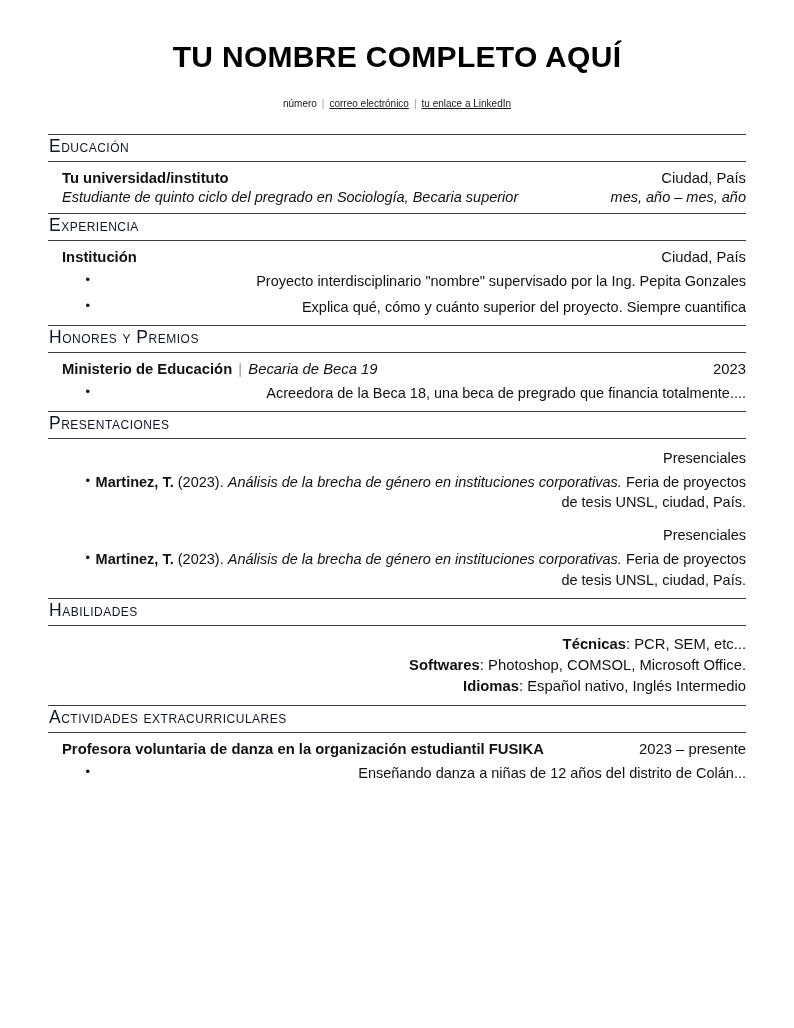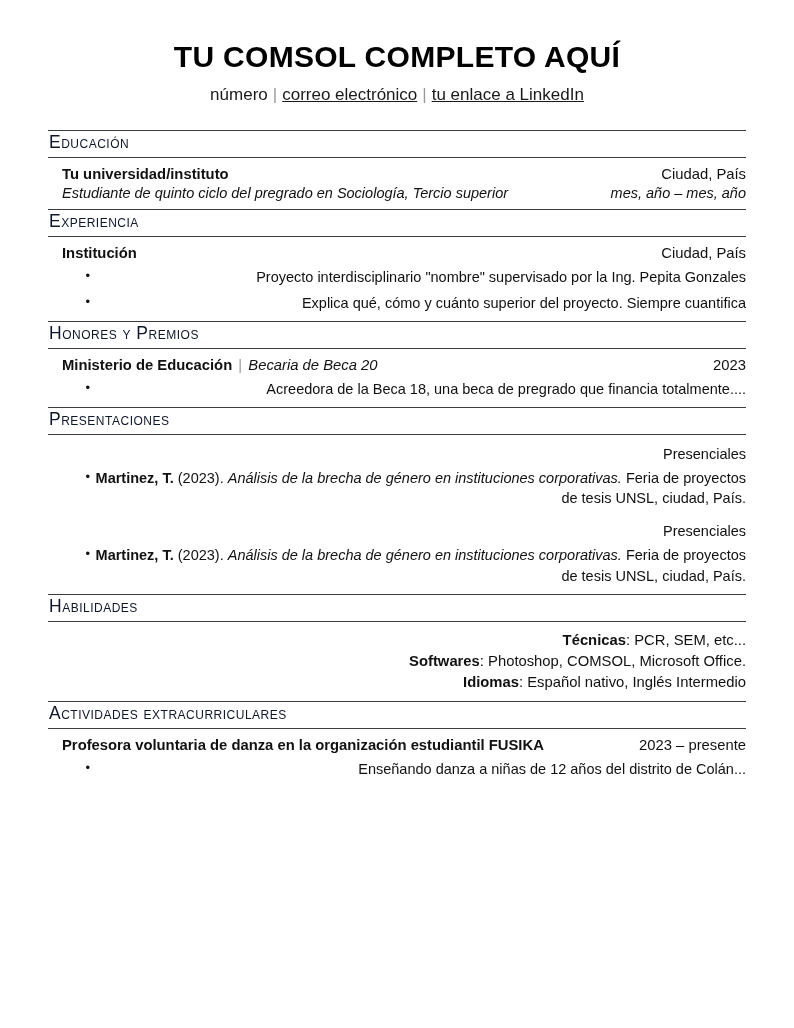--- a/index.html
+++ b/index.html
@@ -8,21 +8,21 @@
     width:794px; height:1028px; overflow:hidden;
     font-family:"Liberation Sans","DejaVu Sans",sans-serif;
     color:#111111;
   }
   .page { padding:40px 48px 0 48px; }
 
   .name {
     font-size:30px; font-weight:700; text-align:center;
     letter-spacing:0.3px; color:#000000;
   }
-  .contact { margin-top:11px; text-align:center; font-size:17px; color:#1a1a1a; }
+  .contact { margin-top:24px; text-align:center; font-size:10px; color:#1a1a1a; }
   .contact .sep { color:#9a9a9a; padding:0 5px; }
   .link { text-decoration:underline; cursor:pointer; }
 
   .section { margin-top:8px; }
   .section.first { margin-top:25px; }
   .section-title {
     font-variant:small-caps; font-size:17.5px; letter-spacing:0.5px; color:#0f172a;
     border-top:1px solid #3c3c3c; border-bottom:1px solid #3c3c3c;
     padding:0 0 3px 1px; line-height:1.3;
   }
@@ -44,35 +44,35 @@
   .pres-group + .pres-group { margin-top:15px; }
   .pres-label { font-weight:400; font-size:14.5px; }
 
   .skill-line { line-height:1.42; font-size:14.8px; }
 </style>
 </head>
 <body>
 
 <div class="page">
 
-  <h1 class="name">TU COMSOL COMPLETO AQUÍ</h1>
+  <h1 class="name">TU NOMBRE COMPLETO AQUÍ</h1>
 
   <div class="contact">
     <span>número</span><span class="sep">|</span><span class="link">correo electrónico</span><span class="sep">|</span><span class="link">tu enlace a LinkedIn</span>
   </div>
 
   <section class="section first">
     <div class="section-title">Educación</div>
     <div class="section-body">
       <div class="row">
         <span class="bold">Tu universidad/instituto</span>
         <span class="rt">Ciudad, País</span>
       </div>
       <div class="row subrow">
-        <span>Estudiante de quinto ciclo del pregrado en Sociología, Tercio superior</span>
+        <span>Estudiante de quinto ciclo del pregrado en Sociología, Becaria superior</span>
         <span class="rt">mes, año – mes, año</span>
       </div>
     </div>
   </section>
 
   <section class="section">
     <div class="section-title">Experiencia</div>
     <div class="section-body">
       <div class="row">
         <span class="bold">Institución</span>
@@ -91,21 +91,21 @@
     </div>
   </section>
 
   <section class="section">
     <div class="section-title">Honores y Premios</div>
     <div class="section-body">
       <div class="row">
         <span>
           <b>Ministerio de Educación</b>
           <span class="sep-inline">|</span>
-          <i>Becaria de Beca 20</i>
+          <i>Becaria de Beca 19</i>
         </span>
         <span class="rt">2023</span>
       </div>
       <div class="bullet">
         <span class="marker">•</span>
         <span class="text">Acreedora de la Beca 18, una beca de pregrado que financia totalmente....</span>
       </div>
     </div>
   </section>
 

